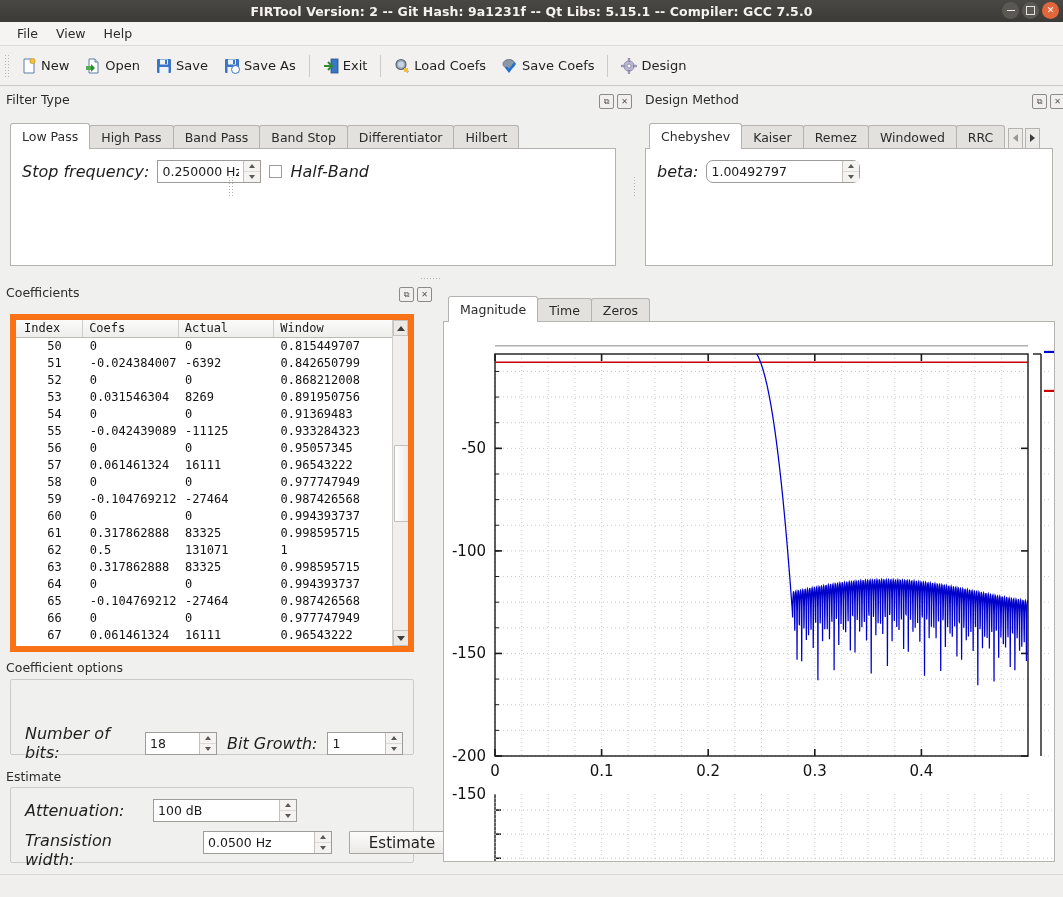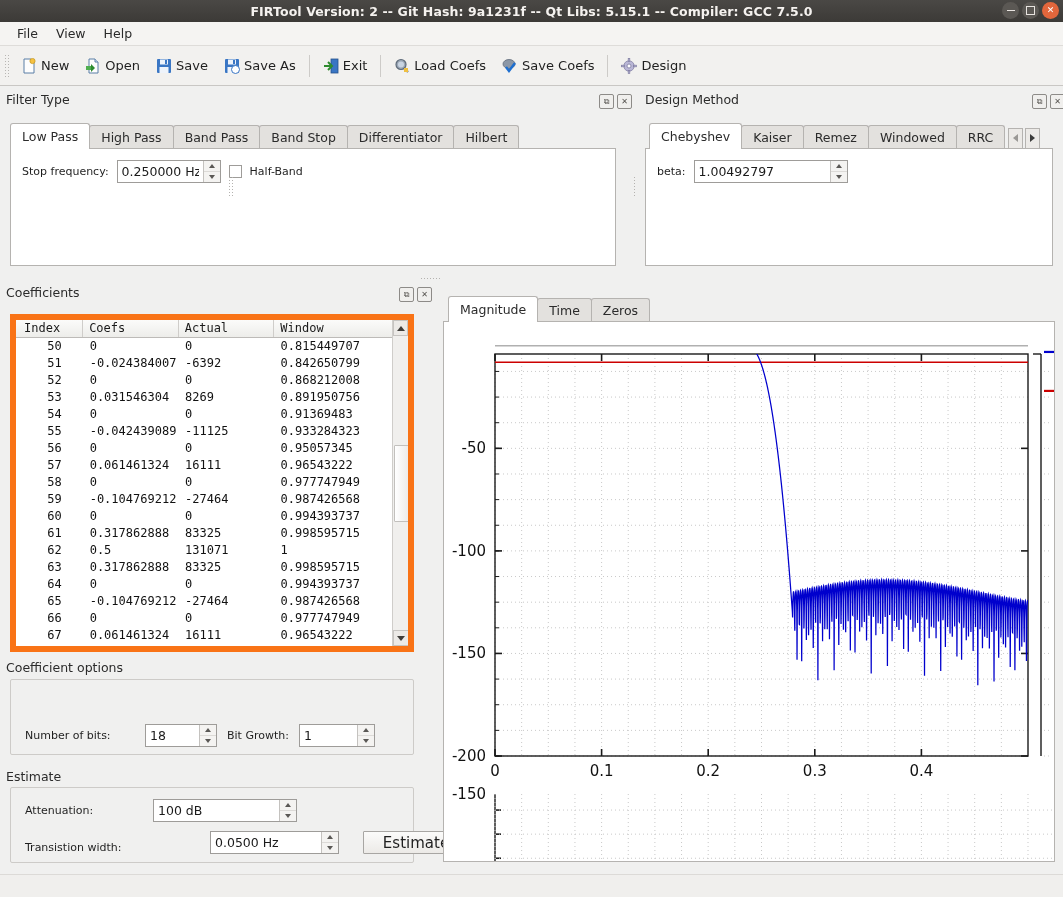--- a/index.html
+++ b/index.html
@@ -114,21 +114,21 @@
   }
   .tri-l { width:0;height:0;border-top:4px solid transparent;border-bottom:4px solid transparent;border-right:5px solid #9a9895; }
   .tri-r { width:0;height:0;border-top:4px solid transparent;border-bottom:4px solid transparent;border-left:5px solid #3b3b3b; }
 
   .tabpane {
     position: absolute; box-sizing: border-box;
     background: #ffffff; border: 1px solid #b5b3b0;
   }
 
   
-  .lbl { font-size: 11px; color: #1f1f1f; }
+  .lbl { font-size: 16px; color: #1f1f1f; font-style: italic; }
   .spin {
     display: inline-flex; align-items: stretch; box-sizing: border-box;
     border: 1px solid #9e9c99; background: #ffffff; height: 23px;
   }
   .spin input {
     border: none; outline: none; background: transparent;
     font-family: "DejaVu Sans", "Liberation Sans", sans-serif;
     font-size: 12.5px; color: #1a1a1a;
     padding: 0 4px; width: 100%; box-sizing: border-box;
   }
@@ -398,21 +398,21 @@
         </div>
       <div class="tab-arrow">
           <i class="tri-r"></i>
         </div>
     </div>
   </div>
 
   <div class="tabpane" style="left:645px; top:148px; width:408px; height:118px;">
     <div style="position:absolute; left:11px; top:11px; display:flex; align-items:center; gap:8px;">
       <span class="lbl">beta:</span>
-      <span class="spin" style="width:154px;">
+      <span class="spin" style="width:154px;border-radius:7px;">
         <input readonly="" value="1.00492797" style="">
         <span class="arrows">
           <div class="up">
               <i class="au"></i>
             </div>
           <div class="dn">
               <i class="ad"></i>
             </div>
         </span>
       </span>
@@ -606,21 +606,21 @@
         <div class="up">
             <i class="au"></i>
           </div>
         <div class="dn">
             <i class="ad"></i>
           </div>
       </span>
     </span>
   </div>
 
-  <div style="position:absolute; left:25px; top:831px; display:flex; align-items:flex-end; gap:24px;">
+  <div style="position:absolute; left:25px; top:831px; display:flex; align-items:flex-start; gap:17px;">
     <span class="lbl" style="width:118px;">Transistion width:</span>
     <span class="spin" style="width:129px;margin-left:43px;">
       <input readonly="" value="0.0500 Hz" style="">
       <span class="arrows">
         <div class="up">
             <i class="au"></i>
           </div>
         <div class="dn">
             <i class="ad"></i>
           </div>

